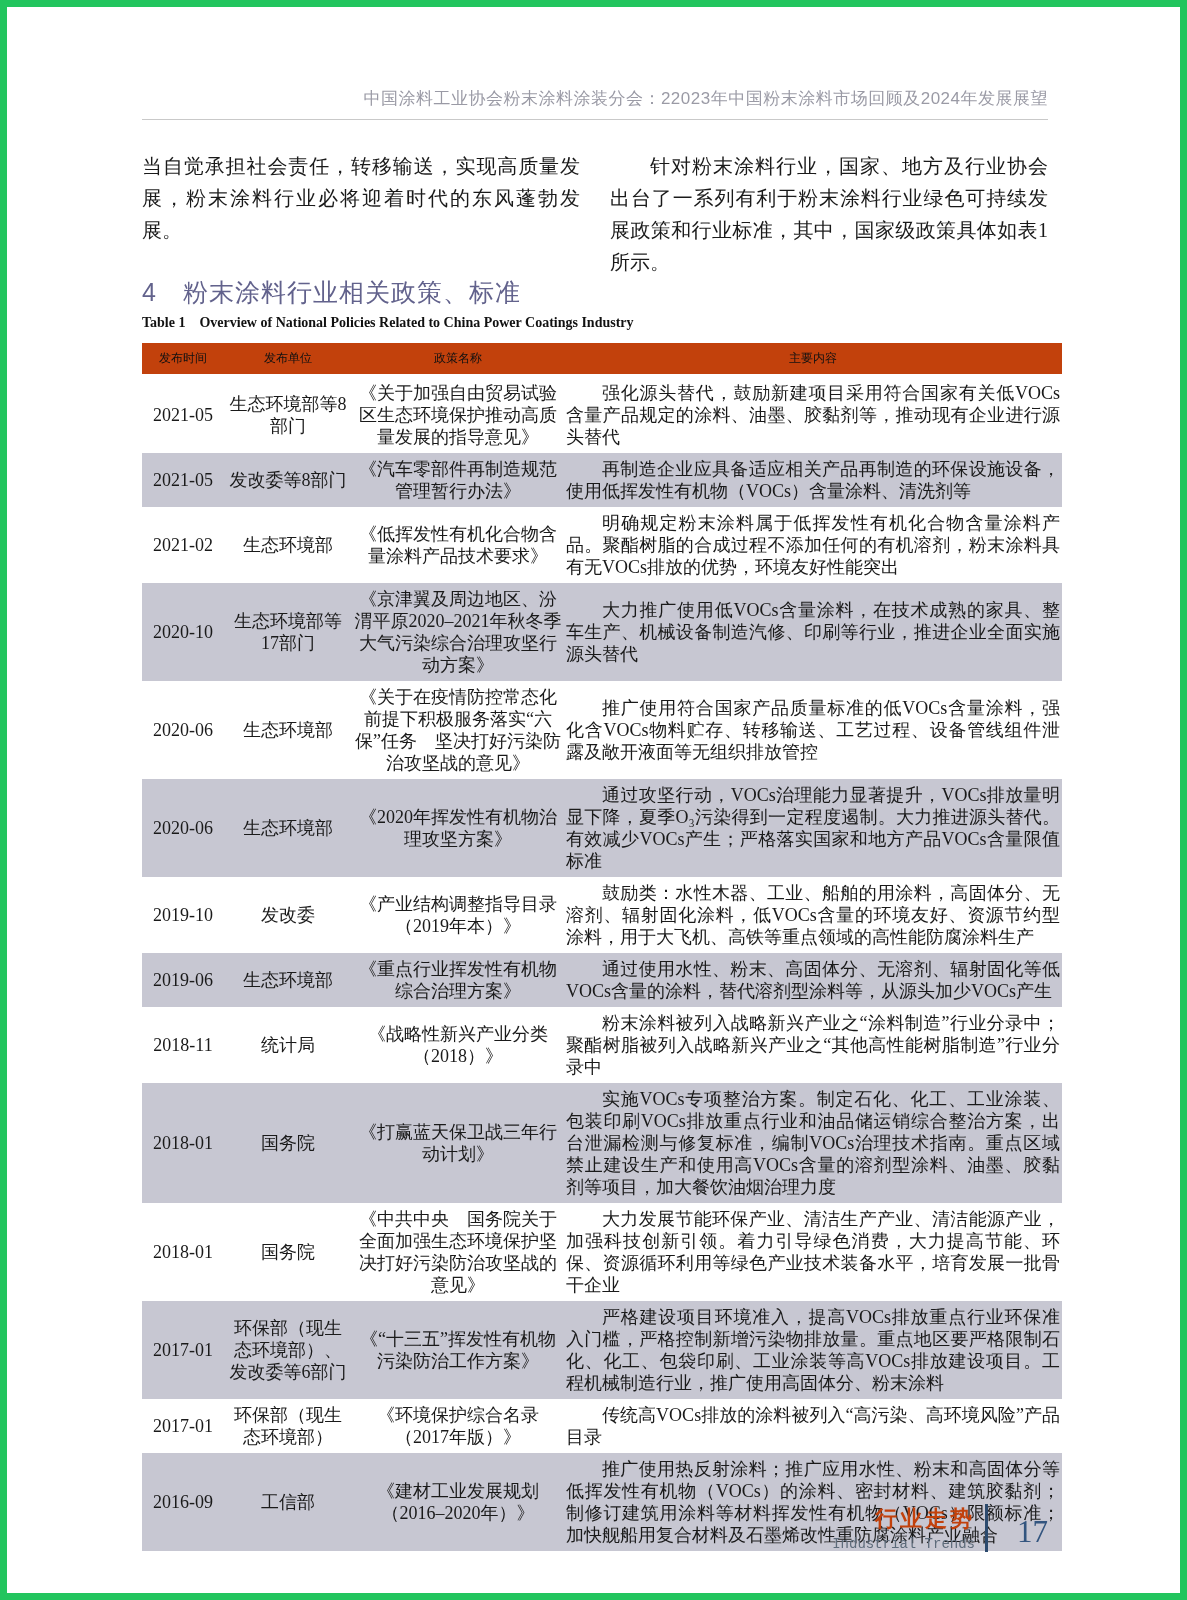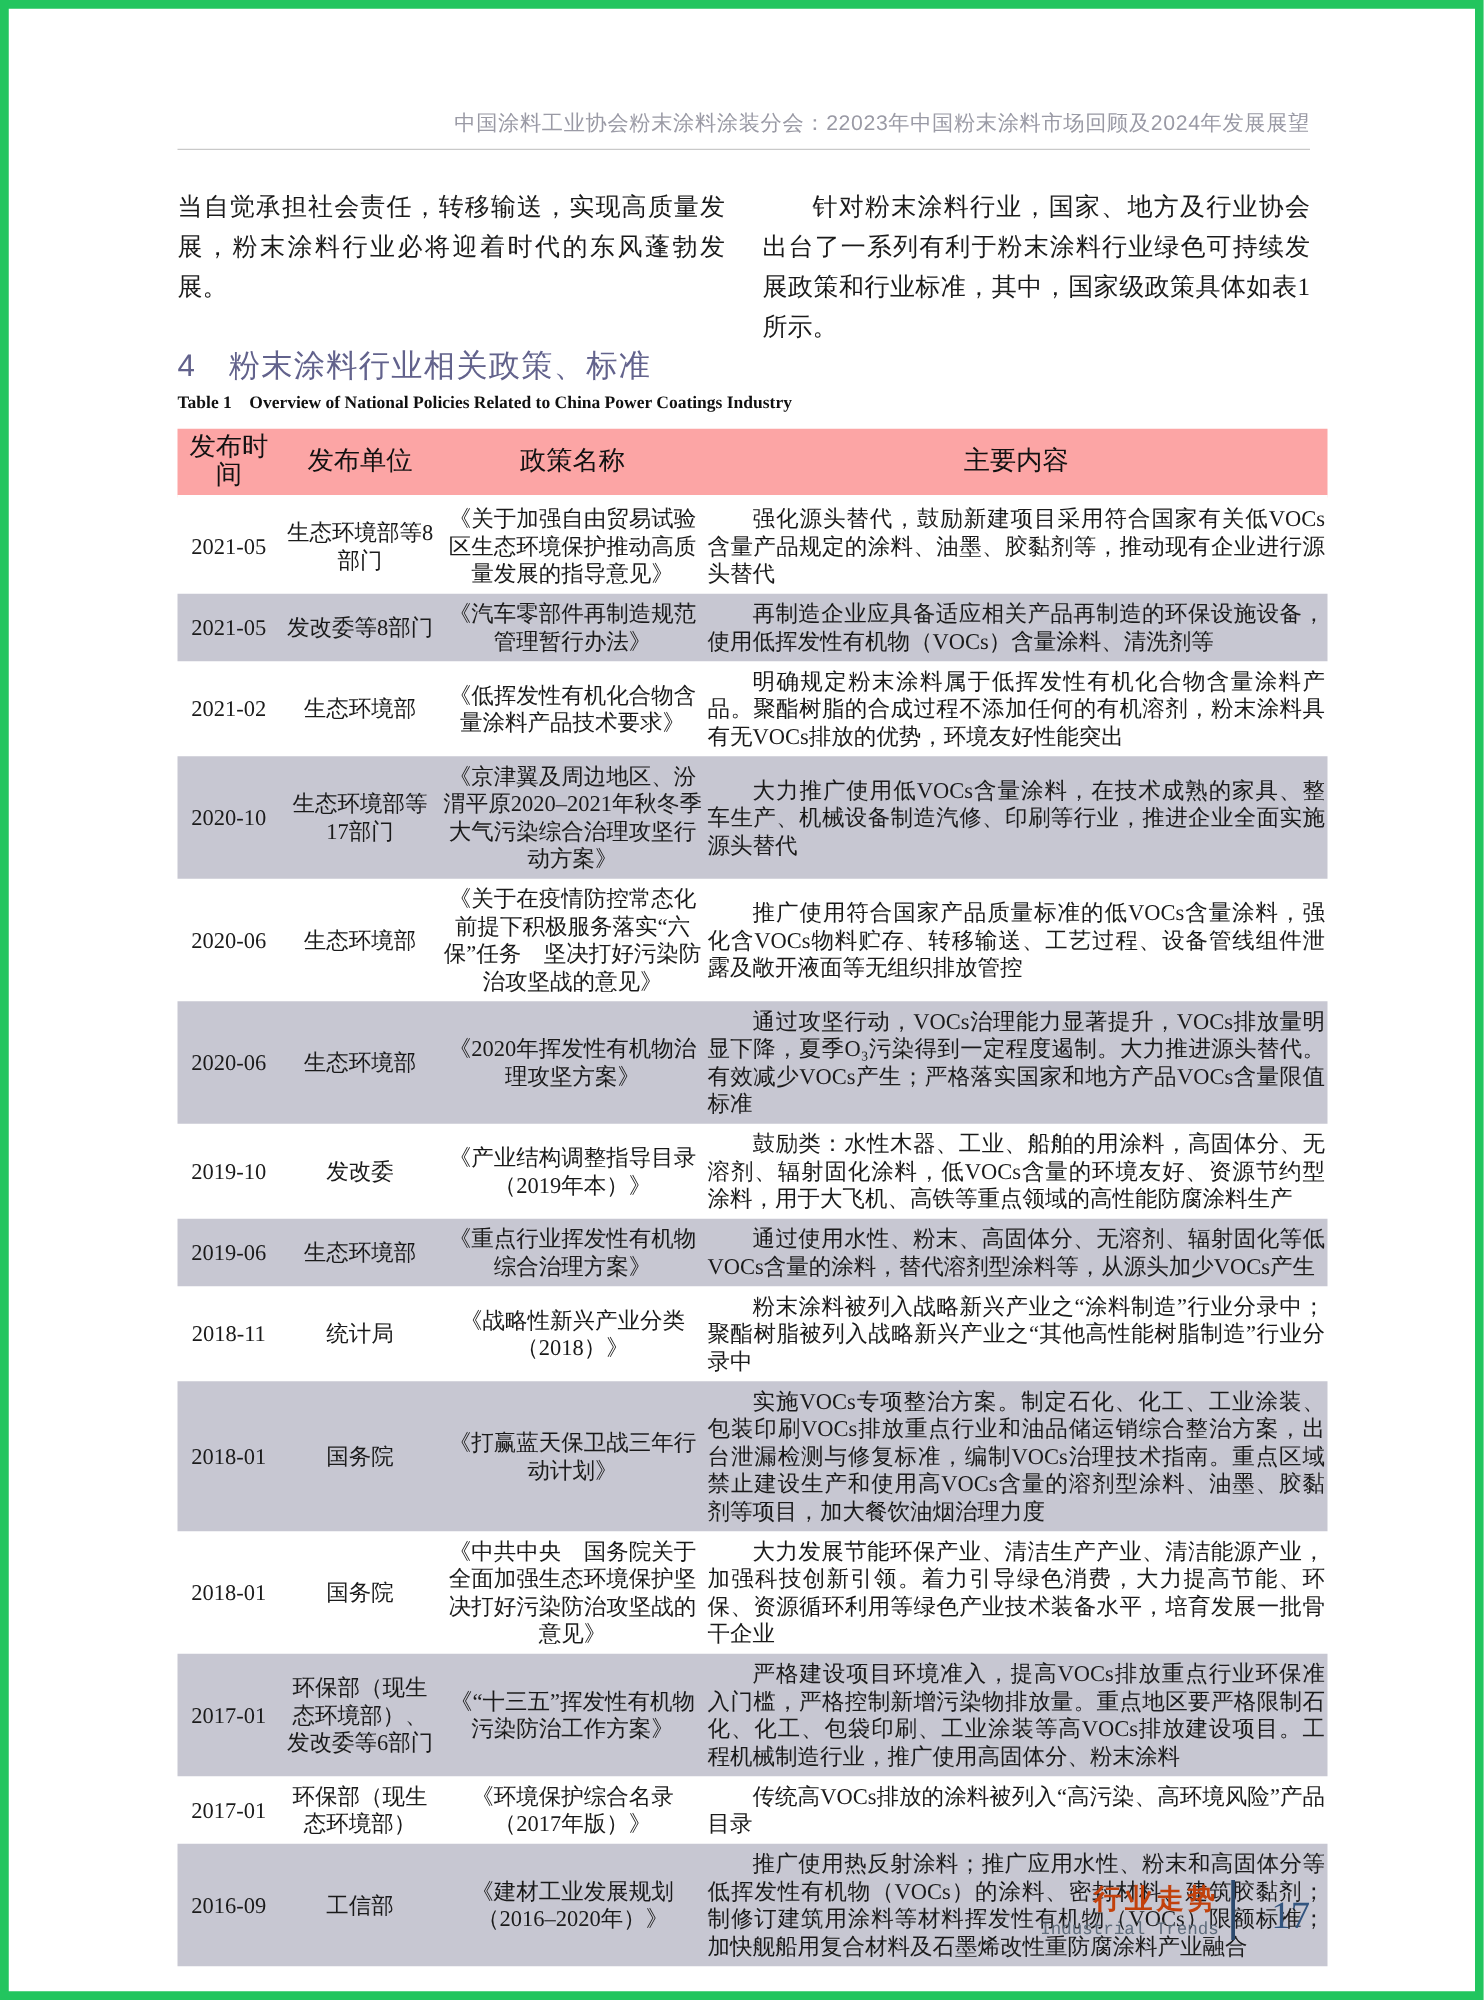--- a/index.html
+++ b/index.html
@@ -69,24 +69,24 @@
   
   table.policy {
     margin-top: 12px;
     width: 920px;
     border-collapse: collapse;
     table-layout: fixed;
     font-size: 18px;
     line-height: 22px;
   }
   table.policy th {
-    background: #fca5a5;
+    background: #c2410c;
     font-family: "Liberation Sans", "DejaVu Sans", sans-serif;
     font-weight: normal;
-    font-size: 21px;
+    font-size: 12px;
     color: #111111;
     padding: 4px 2px 5px 2px;
     border-bottom: 3px solid #ffffff;
   }
   th.h-date, th.h-unit { text-align: center; }
   th.h-policy { text-align: center; }
   th.h-content { text-align: center; }
   table.policy td {
     vertical-align: middle;
     padding: 5px 2px;

